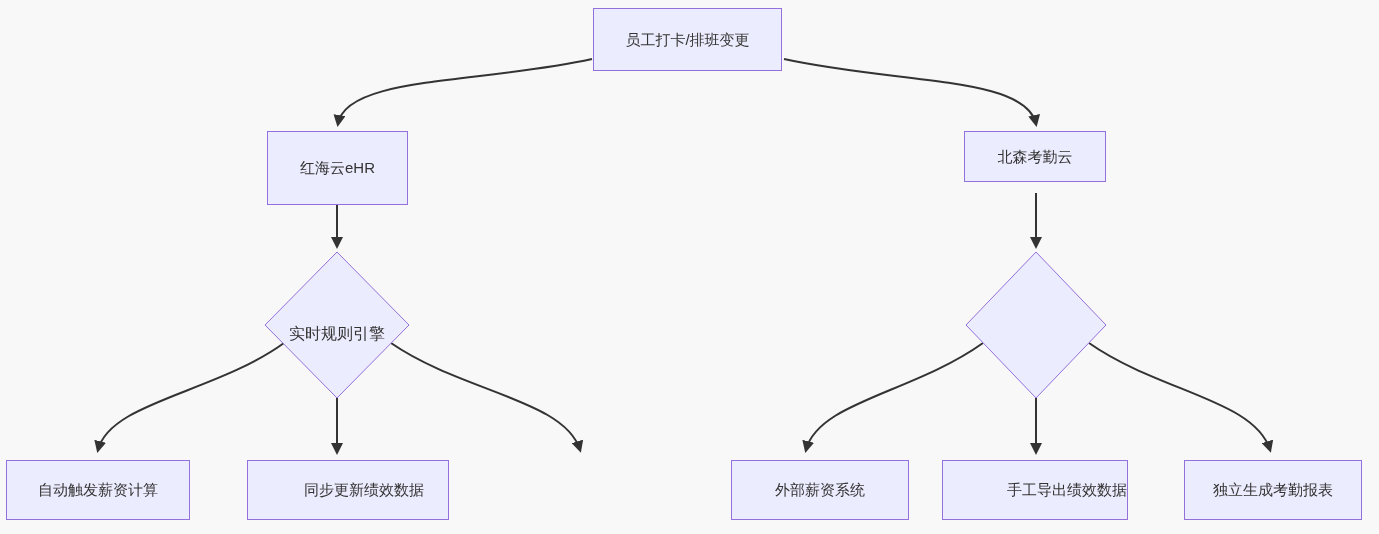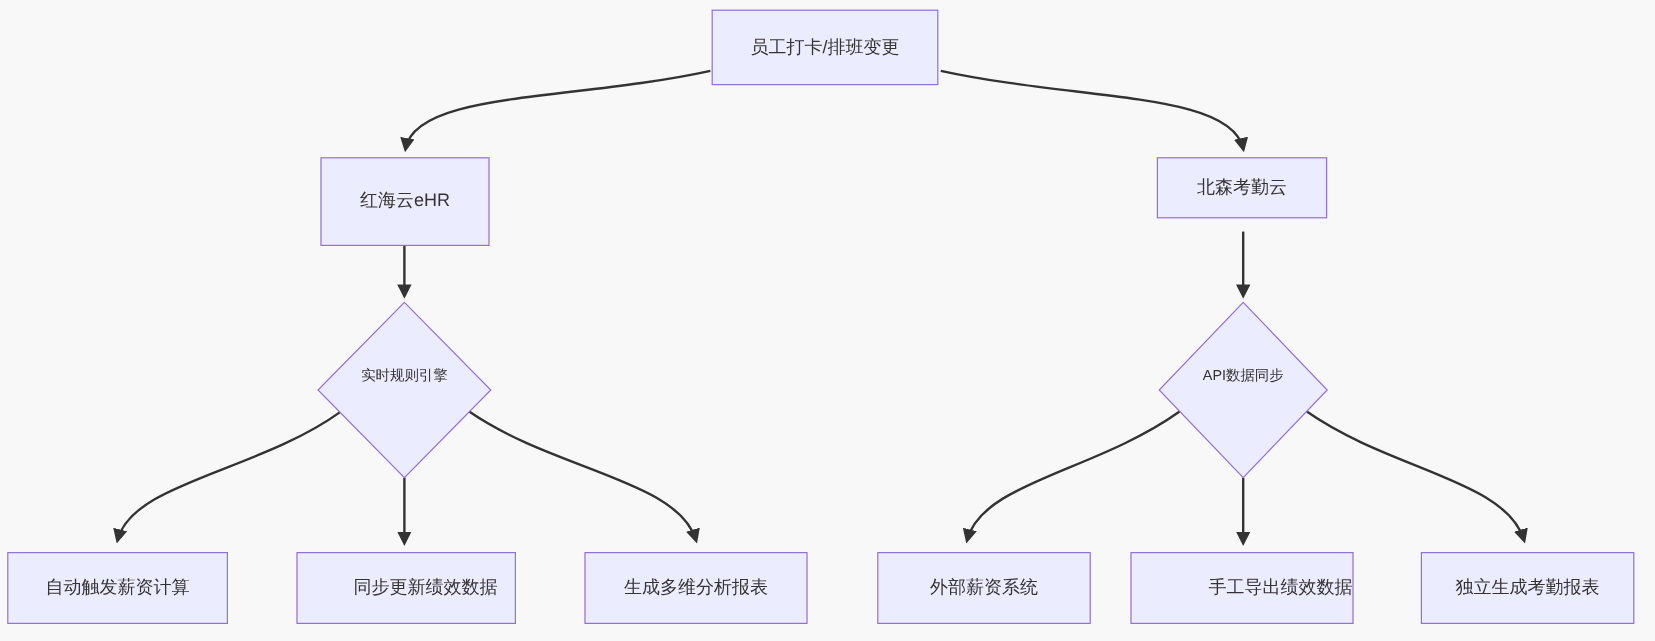--- a/index.html
+++ b/index.html
@@ -38,25 +38,25 @@
     align-items: center;
     justify-content: center;
     text-align: center;
     color: #333333;
     font-size: 15px;
     line-height: 1.2;
   }
   .diamond-label {
     position: absolute;
     display: flex;
-    align-items: flex-start;
+    align-items: flex-end;
     justify-content: center;
     text-align: center;
     color: #333333;
-    font-size: 12px;
+    font-size: 16px;
     background: transparent;
     pointer-events: none;
   }
 </style>
 </head>
 <body>
 
 <div class="canvas">
 
   <svg class="edges-layer" width="1379" height="534" viewBox="0 0 1379 534" xmlns="http://www.w3.org/2000/svg">
@@ -99,35 +99,29 @@
   </div>
 
   <div class="node" style="left:964px; top:131px; width:142px; height:51px;">
     <span>北森考勤云</span>
   </div>
 
   <div class="diamond-label" style="left:265px; top:305px; width:144px; height:40px;">
     <span>实时规则引擎</span>
   </div>
 
-  <div class="diamond-label" style="left:966px; top:305px; width:140px; height:40px;">
-    <span>API数据同步</span>
-  </div>
 
   <div class="node" style="left:6px; top:460px; width:184px; height:60px;">
     <span>自动触发薪资计算</span>
   </div>
 
-  <div class="node" style="left:247px; top:460px; width:183px; height:60px;padding-left:32px;">
+  <div class="node" style="left:247px; top:460px; width:202px; height:60px;padding-left:32px;">
     <span>同步更新绩效数据</span>
   </div>
 
-  <div class="node" style="left:487px; top:460px; width:186px; height:60px;">
-    <span>生成多维分析报表</span>
-  </div>
 
   <div class="node" style="left:731px; top:460px; width:178px; height:60px;">
     <span>外部薪资系统</span>
   </div>
 
   <div class="node" style="left:942px; top:460px; width:186px; height:60px;justify-content:flex-end;">
     <span>手工导出绩效数据</span>
   </div>
 
   <div class="node" style="left:1184px; top:460px; width:178px; height:60px;">

